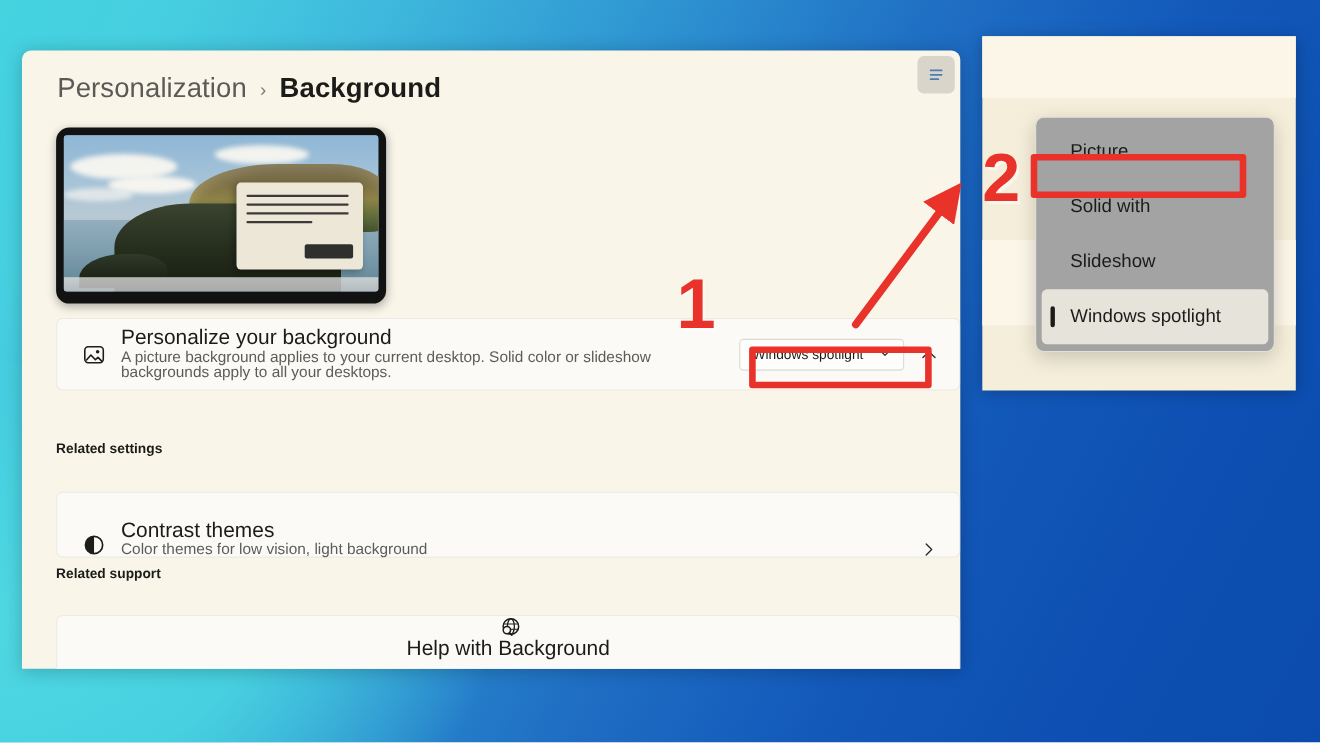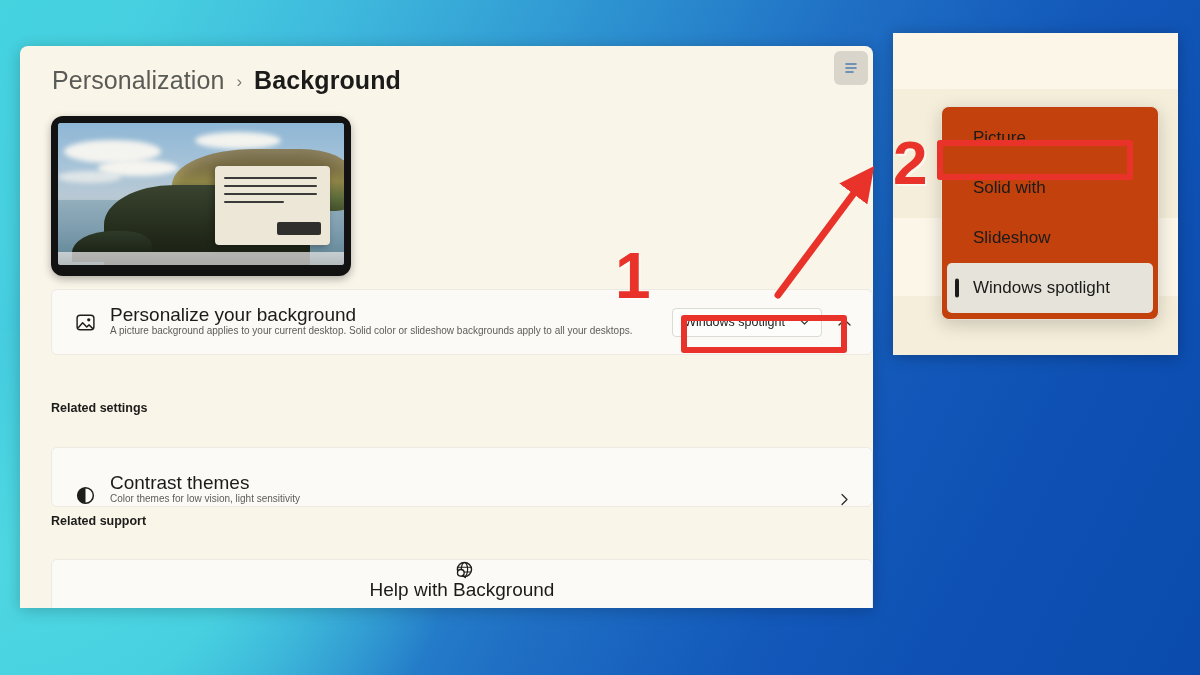--- a/index.html
+++ b/index.html
@@ -165,21 +165,21 @@
   .card-icon {
     width: 34px; min-width: 34px;
     display: flex; align-items: center; justify-content: center;
     color: #1d1d1b;
   }
   .card-text { flex: 1; padding-left: 8px; padding-right: 10px; }
   .card-title {
     font-size: 19px; color: #1b1b19; line-height: 17px; font-weight: 400;
   }
   .card-sub {
-    font-size: 10px; color: #5d5d58; line-height: 14px; margin-top: 1px;
+    font-size: 14px; color: #5d5d58; line-height: 14px; margin-top: 1px;
     max-width: 545px;
   }
   .section-head {
     position: absolute; left: 31px;
     font-size: 12.5px; font-weight: 700; color: #1b1b19;
   }
   #related-settings-head { top: 355px; }
   #related-support-head  { top: 468px; }
 
   .combo {
@@ -233,21 +233,21 @@
     box-shadow: 0 2px 14px rgba(0,0,0,.26);
   }
   #flyout-window .band {
     position: absolute; left: 0; right: 0;
     background: #fbf6e8;
   }
   #dropdown-menu {
     position: absolute;
     left: 48px; top: 73px;
     width: 218px;
-    background: #c2410c;
+    background: #a3a3a3;
     border: 1px solid #e4e0d5;
     border-radius: 8px;
     box-shadow: 0 5px 18px rgba(0,0,0,.18);
     padding: 6px 5px;
   }
   .menu-item {
     position: relative;
     height: 50px;
     display: flex; align-items: center;
     padding-left: 26px;
@@ -340,21 +340,21 @@
 
     <div class="card" id="contrast-card">
       <div class="card-icon">
         <svg width="21" height="21" viewBox="0 0 22 22">
           <circle cx="11" cy="11" r="8.2" fill="none" stroke="#1d1d1b" stroke-width="1.6"></circle>
           <path d="M11 2.8a8.2 8.2 0 0 0 0 16.4z" fill="#1d1d1b"></path>
         </svg>
       </div>
       <div class="card-text">
         <div class="card-title">Contrast themes</div>
-        <div class="card-sub">Color themes for low vision, light sensitivity</div>
+        <div class="card-sub">Color themes for low vision, light background</div>
       </div>
       <div class="row-expander">
         <svg width="9" height="13" viewBox="0 0 9 13">
             <path d="M2 1.5L7 6.5 2 11.5" fill="none" stroke="#2b2b28" stroke-width="1.25" stroke-linecap="round" stroke-linejoin="round"></path>
           </svg>
       </div>
     </div>
 
     <div class="section-head" id="related-support-head">Related support</div>
 

